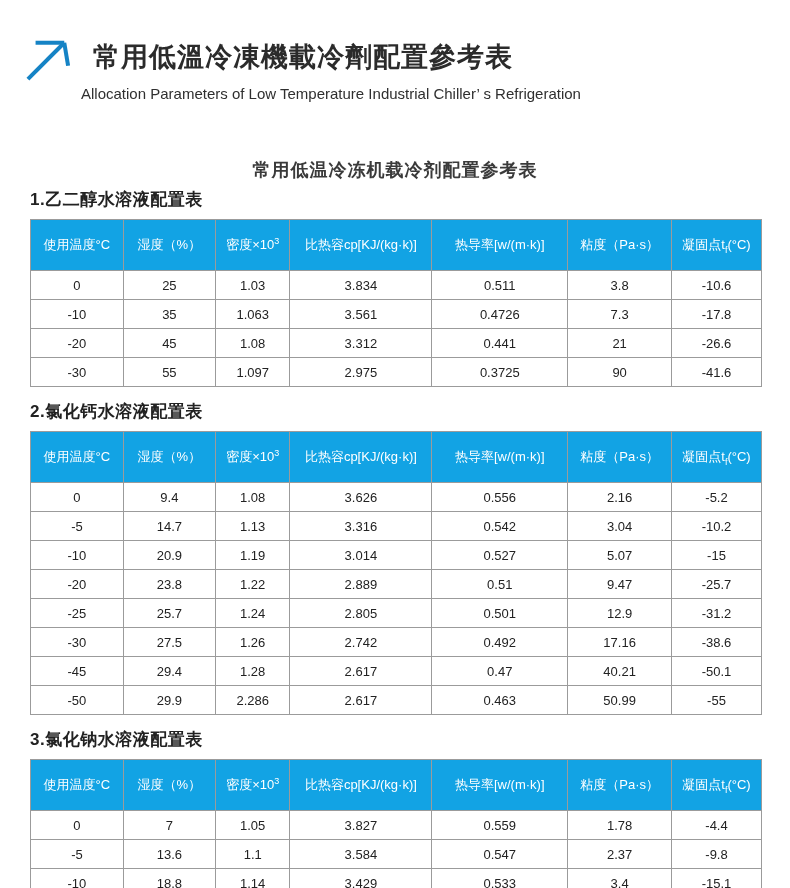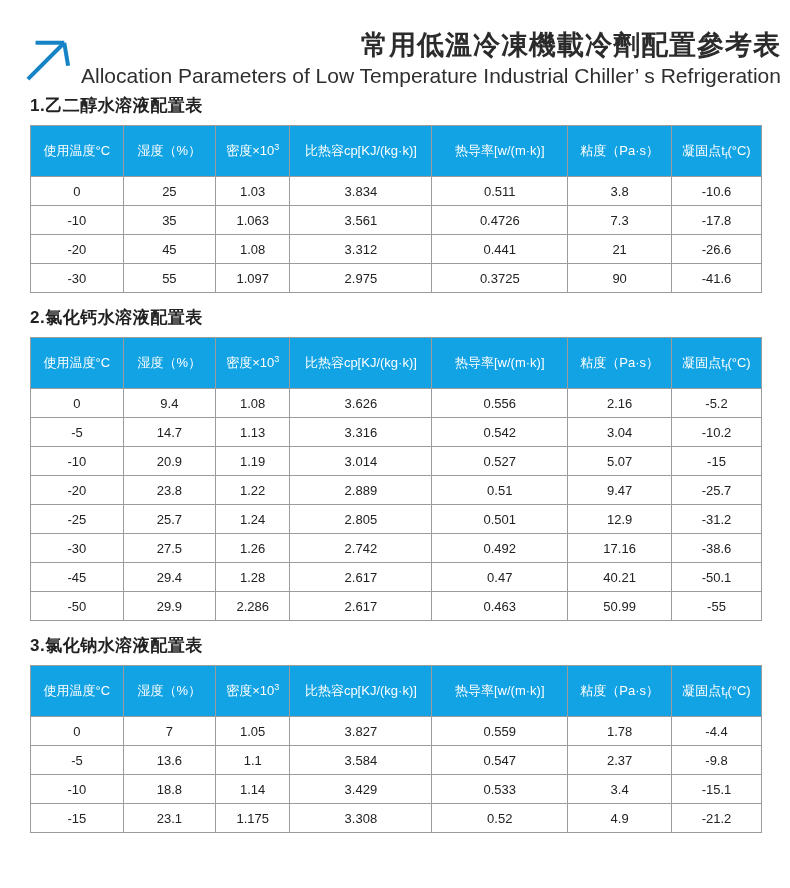--- a/index.html
+++ b/index.html
@@ -12,25 +12,25 @@
   *{box-sizing:border-box;}
   html,body{margin:0;padding:0;}
   body{
     width:790px;height:888px;background:#ffffff;
     font-family:"Liberation Sans","DejaVu Sans",sans-serif;
     color:#222;overflow:hidden;
   }
   .brand{display:flex;align-items:flex-start;gap:11px;padding:30px 0 0 26px;}
   .logo{flex:0 0 auto;margin-top:7px;}
   .brand-text h1{
-    margin:0;font-size:27px;line-height:1.15;font-weight:600;
-    color:#2b2b2b;letter-spacing:1px;white-space:nowrap;text-align:right;
+    margin:12px;font-size:27px;line-height:1.15;font-weight:600;
+    color:#2b2b2b;letter-spacing:1px;white-space:nowrap;
   }
   .brand-text p{
-    margin:3px 0 0;font-size:21px;color:#2f2f2f;font-weight:400;
+    margin:3px 0 0;font-size:15px;color:#2f2f2f;font-weight:400;
     letter-spacing:0;white-space:nowrap;
   }
   .doc-title{
     margin:56px 0 0;text-align:center;font-size:18px;font-weight:600;
     color:#3a3a3a;letter-spacing:1px;
   }
   .tbl-section{margin:0 28px 0 30px;}
   .tbl-section .tbl-label{
     margin:7px 0 8px;font-size:17px;font-weight:600;color:#222;
     letter-spacing:0.5px;
@@ -77,20 +77,21 @@
           <path d="M40 6 L44 30"></path>
         </g>
       </svg>
     </span>
     <div class="brand-text">
       <h1>常用低溫冷凍機載冷劑配置參考表</h1>
       <p>Allocation Parameters of Low Temperature Industrial Chiller’ s Refrigeration</p>
     </div>
   </header>
 
+  <h2 class="doc-title">常用低温冷冻机载冷剂配置参考表</h2>
 
   <section class="tbl-section">
     <h3 class="tbl-label">1.乙二醇水溶液配置表</h3>
     <table class="data-table">
       <thead>
         <tr class="head-row">
             <th>使用温度°C</th>
             <th>湿度（%）</th>
             <th>密度×10<sup>3</sup></th>
             <th>比热容cp[KJ/(kg·k)]</th>

